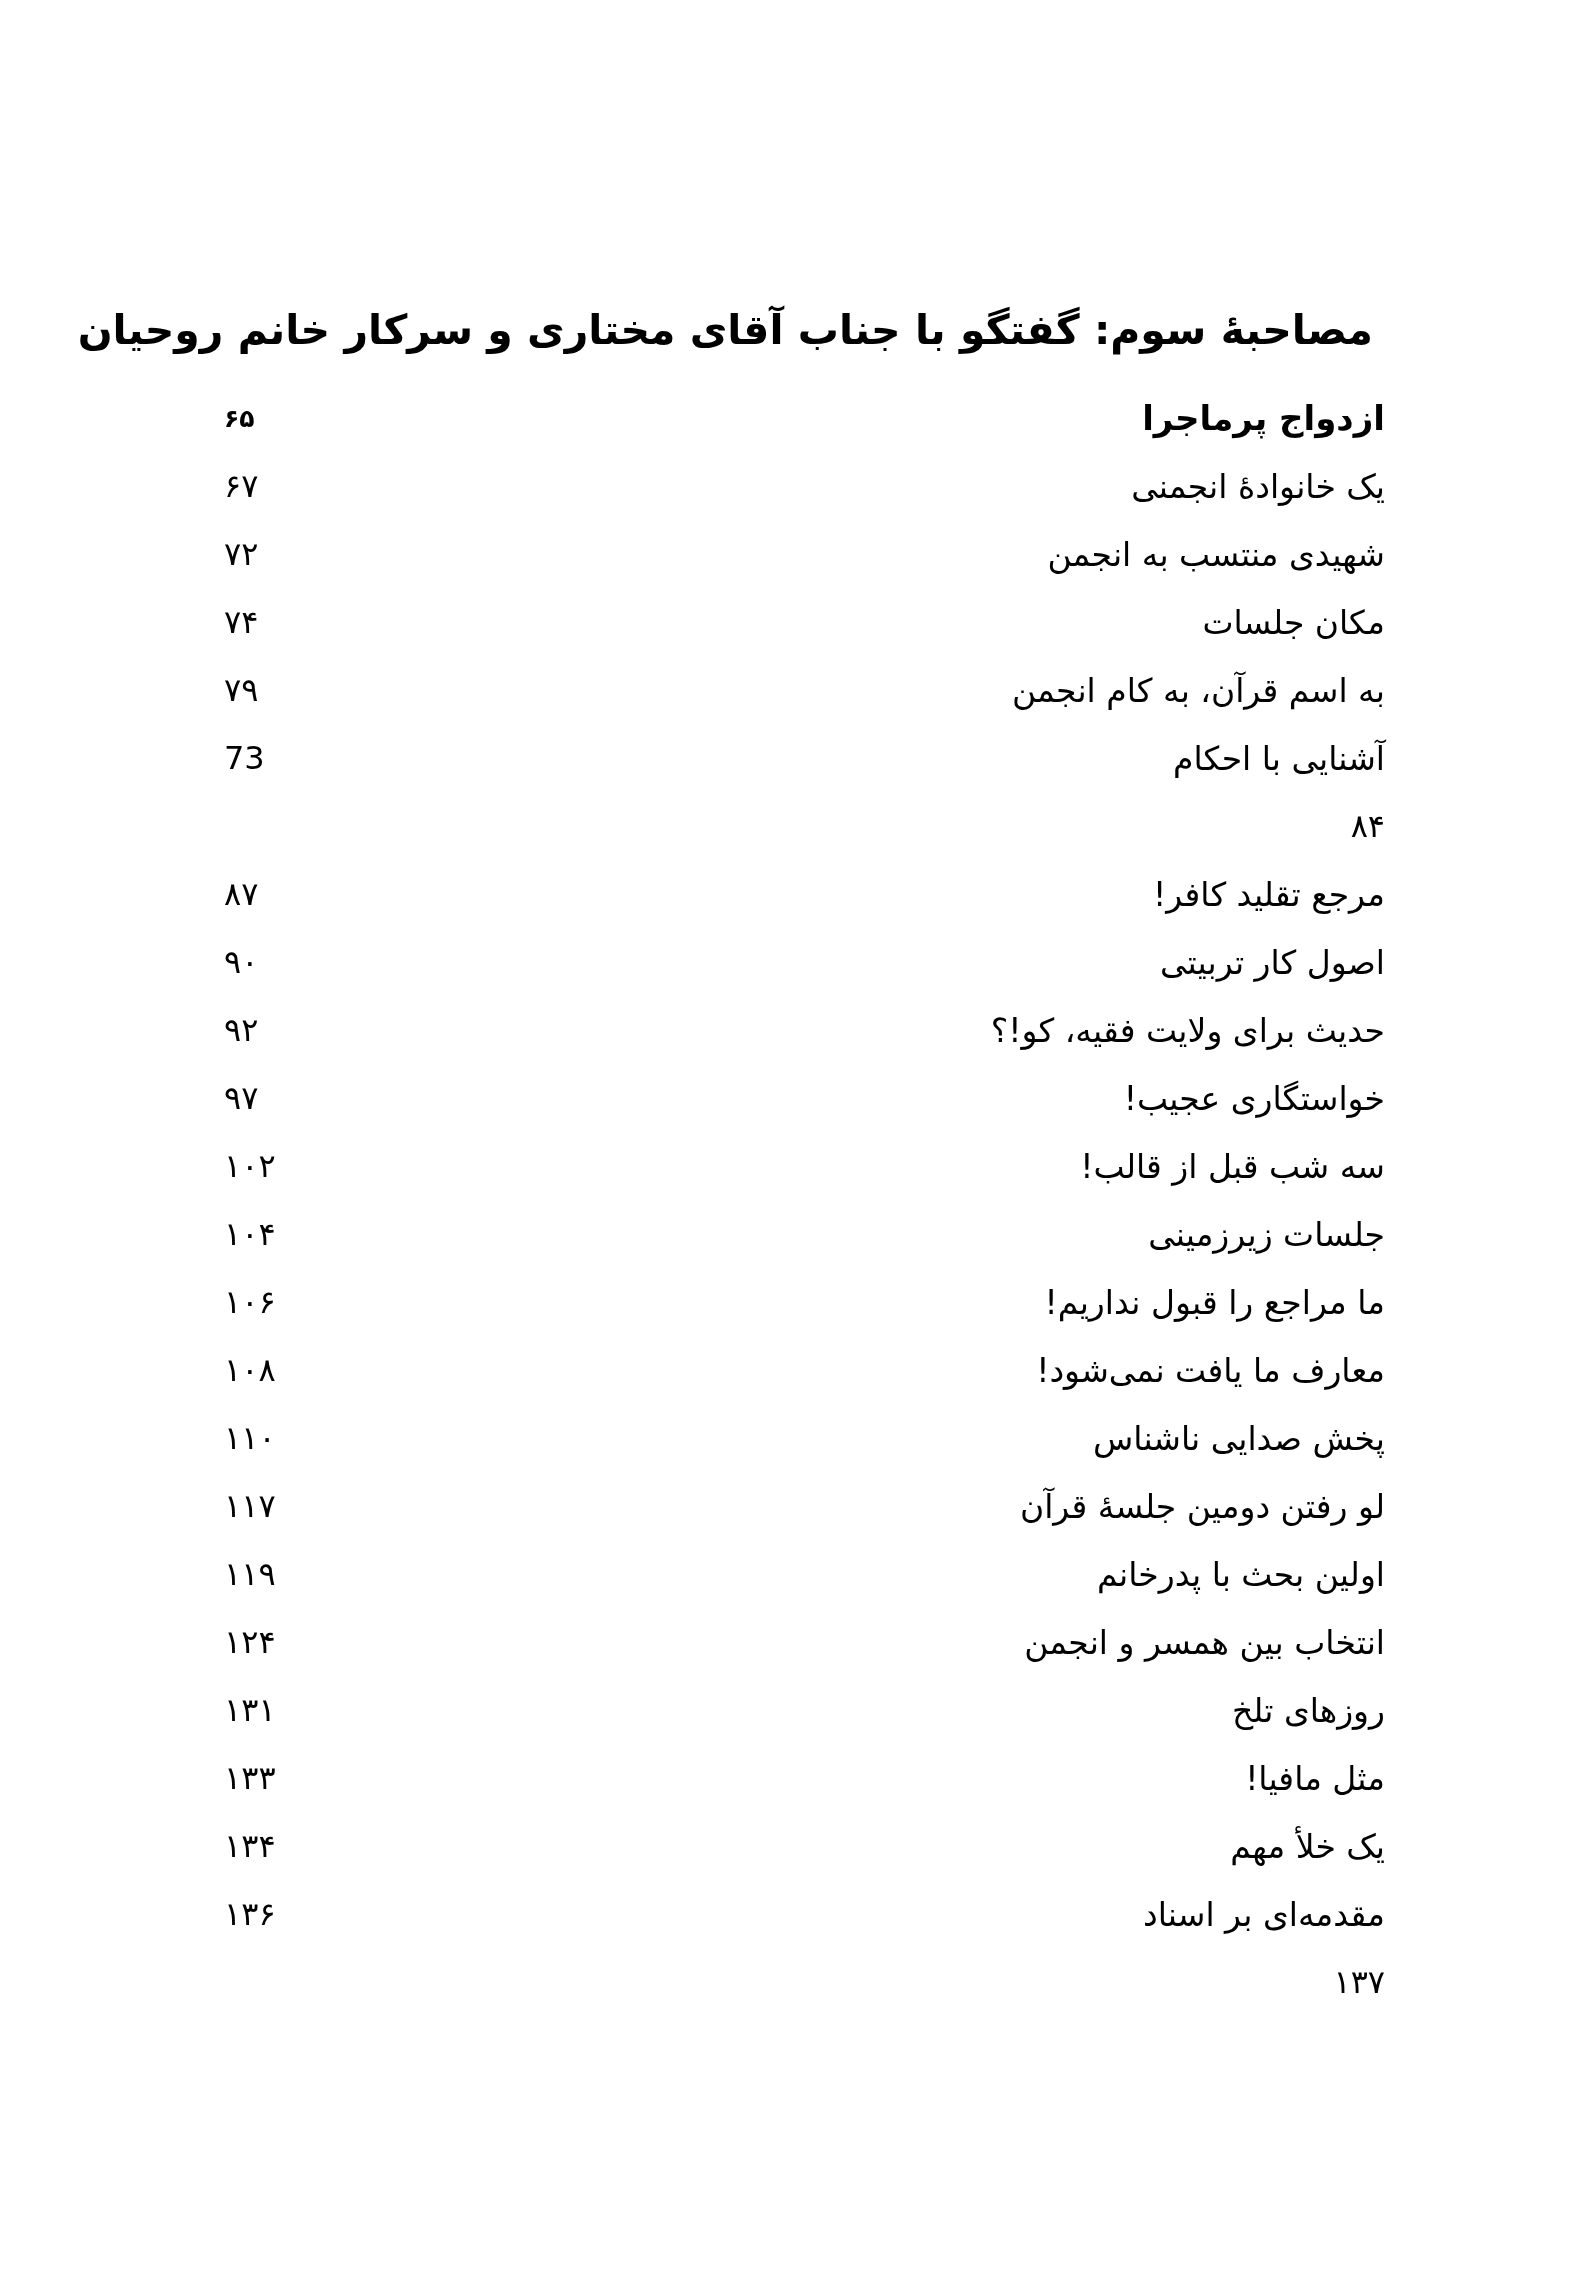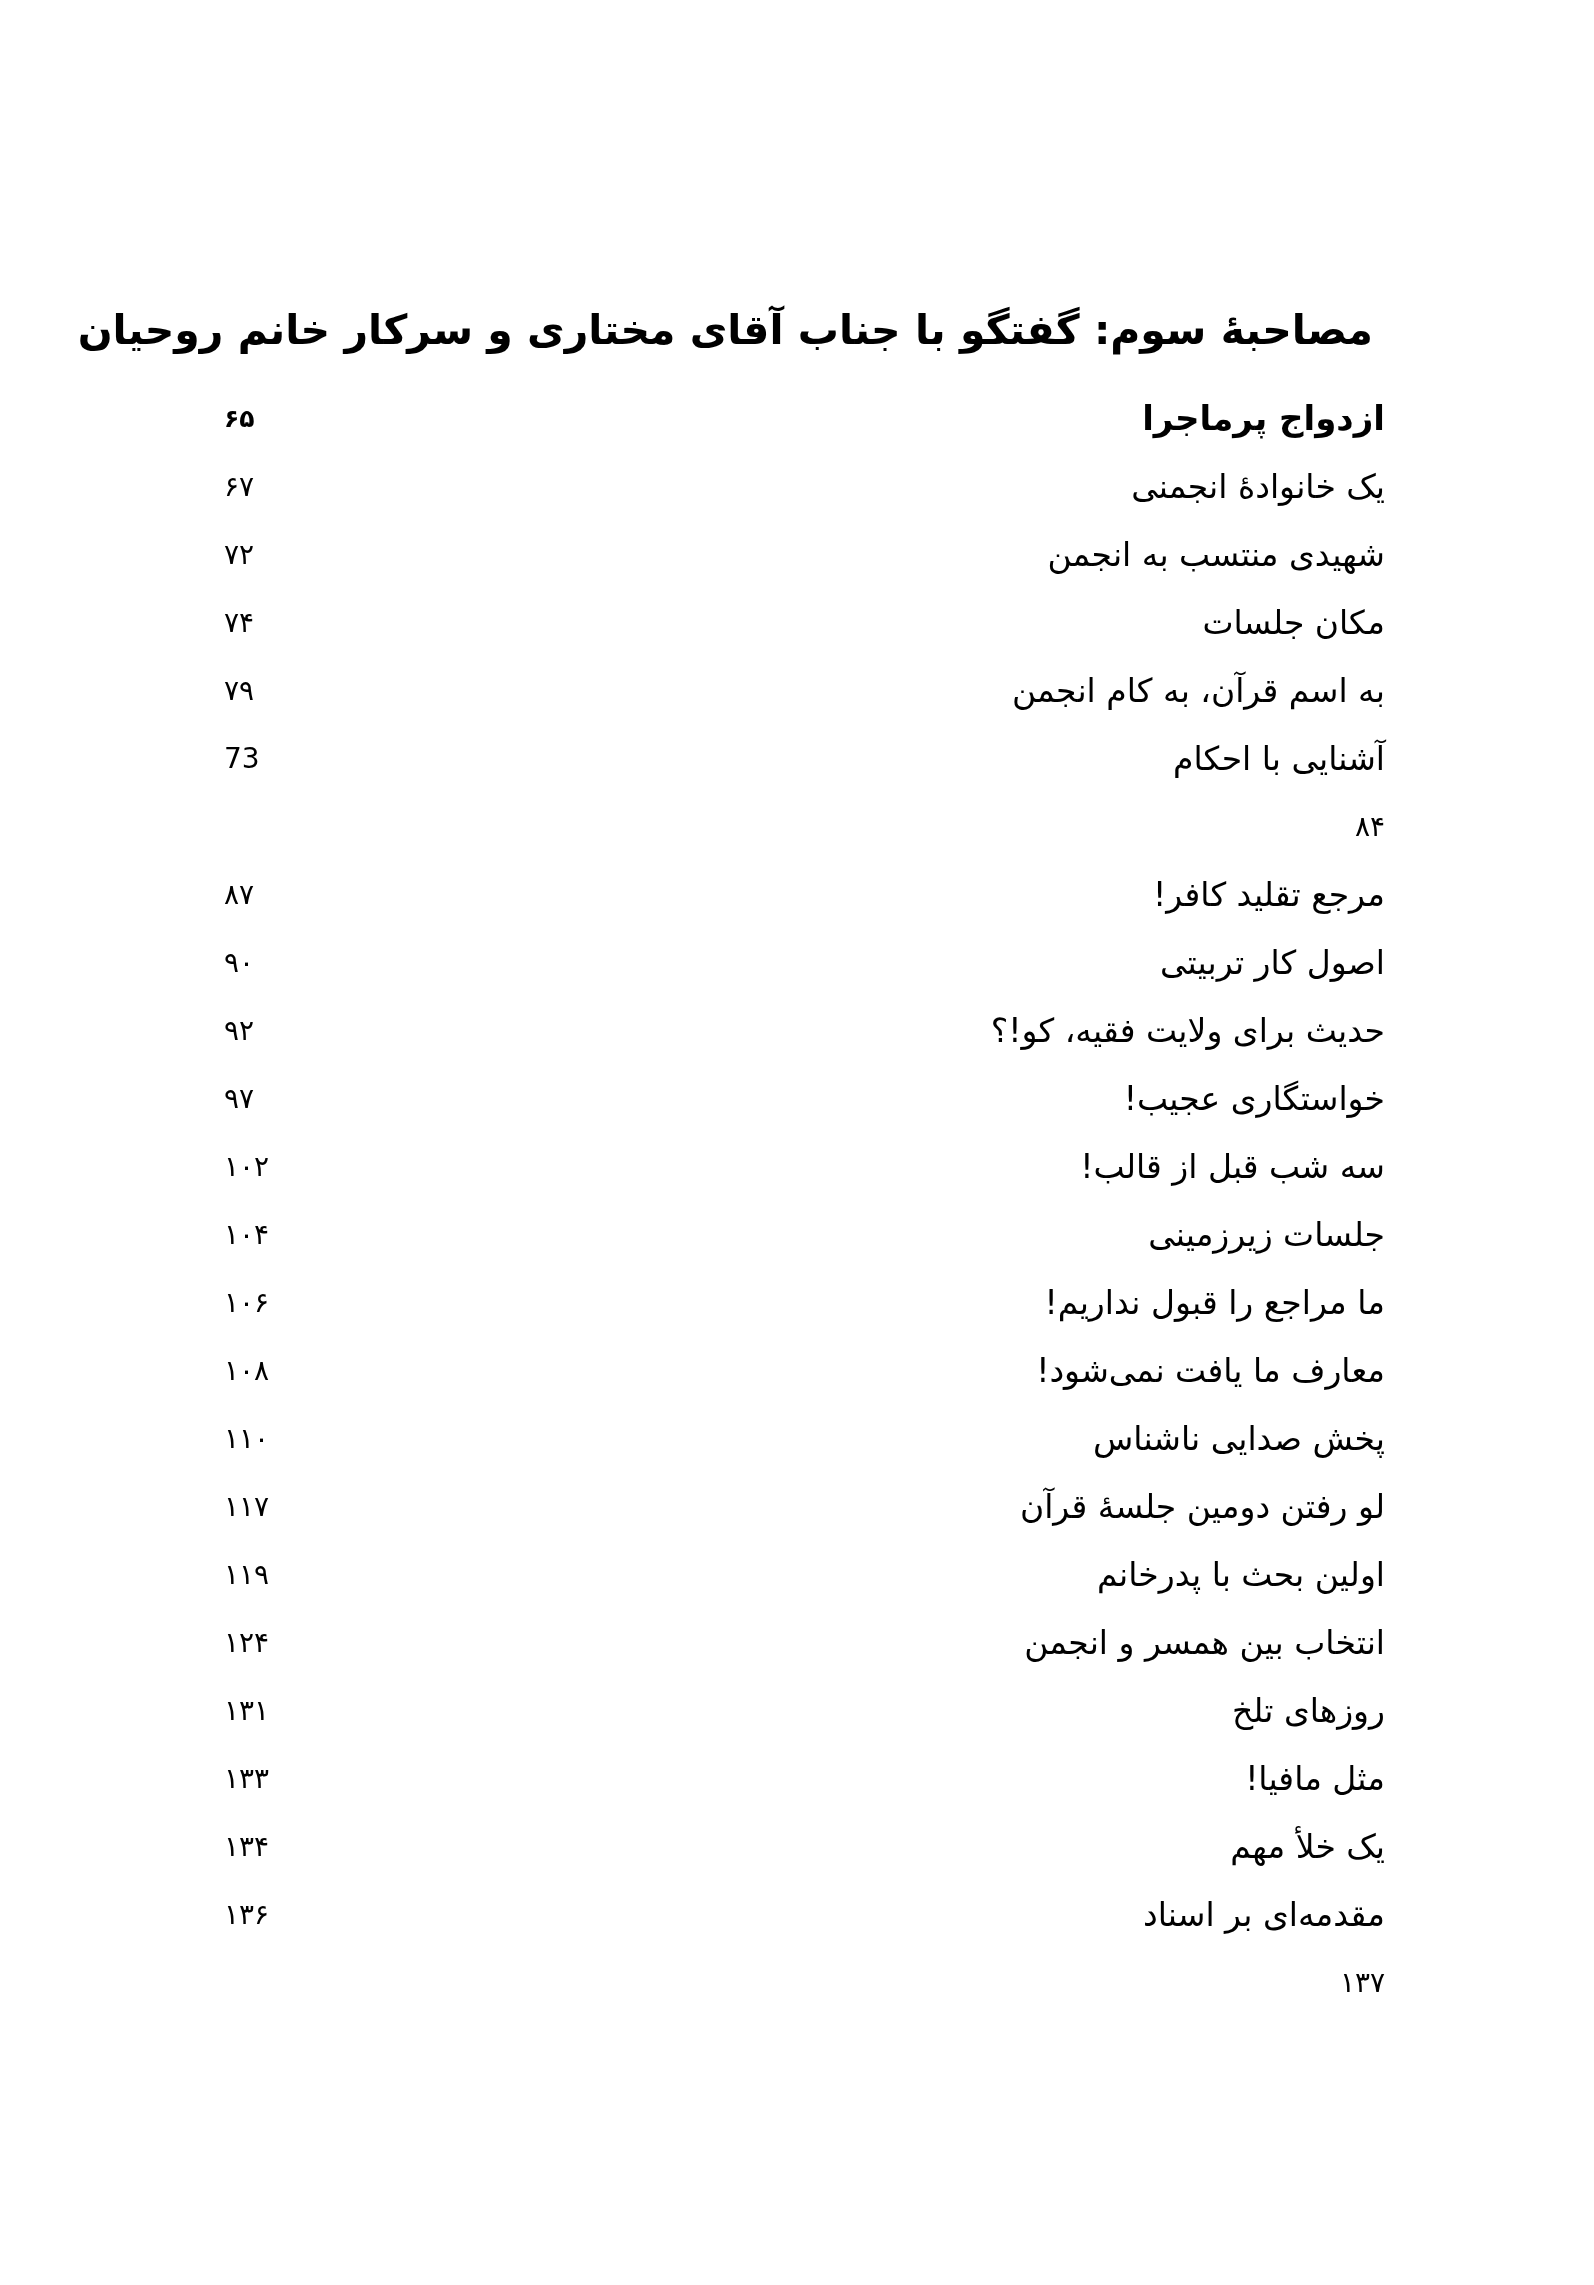--- a/index.html
+++ b/index.html
@@ -45,21 +45,21 @@
   }
   .toc-row.first {
     font-weight: bold;
     font-size: 34px;
   }
   .entry-label {
     white-space: nowrap;
   }
   .entry-page {
     white-space: nowrap;
-    font-size: 28px;
+    font-size: 32px;
   }
   .toc-row.first .entry-page {
     font-size: 25px;
   }
 </style>
 </head>
 <body>
 
 <div class="page">
 

